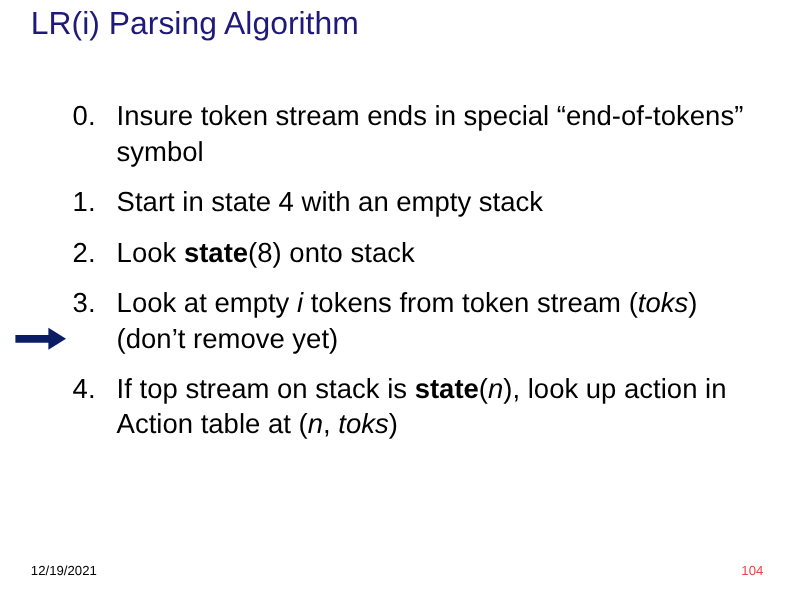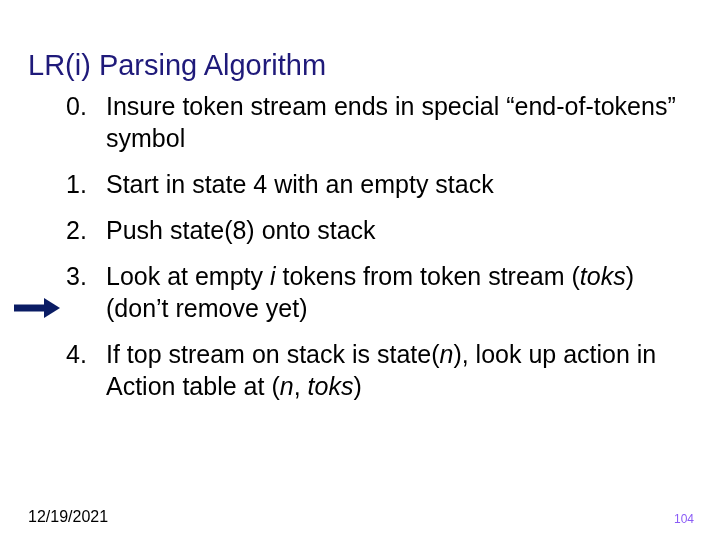--- a/index.html
+++ b/index.html
@@ -18,21 +18,20 @@
     height: 540px;
     box-sizing: border-box;
   }
   .title {
     position: absolute;
     left: 28px;
     top: 6px;
     font-size: 29px;
     font-weight: 400;
     font-family: Verdana, Tahoma, sans-serif;
-    margin-top: 43px;
   }
   .body {
     position: absolute;
     left: 66px;
     top: 90px;
     width: 620px;
     font-family: Tahoma, Verdana, sans-serif;
     font-size: 25px;
     line-height: 1.28;
   }
@@ -42,65 +41,65 @@
   }
   .num {
     width: 40px;
     flex: 0 0 40px;
     text-align: left;
     font-family: Verdana, sans-serif;
   }
   .txt {
     flex: 1;
   }
-  .b { font-weight: normal; }
+  .b { font-weight: bold; }
   .i { font-style: italic; }
   .arrow {
     position: absolute;
     left: 12px;
     top: 296px;
     width: 48px;
     height: 24px;
   }
   .footer-date {
     position: absolute;
     left: 28px;
     bottom: 14px;
-    font-size: 16px;
+    font-size: 12px;
     font-family: Arial, sans-serif;
     color: #000;
   }
   .footer-page {
     position: absolute;
     right: 26px;
     bottom: 14px;
     font-size: 12px;
     font-family: Arial, sans-serif;
-    color: #8b5cf6;
+    color: #ef4444;
   }
 </style>
 </head>
 <body>
 
 <div class="slide">
 
   <div class="title" style="color:#1F1A7A">LR(i) Parsing Algorithm</div>
 
   <div class="body">
       <div class="item">
         <div class="num">0.</div>
         <div class="txt"><span>Insure token stream ends in special “end-of-tokens” symbol</span></div>
       </div>
       <div class="item">
         <div class="num">1.</div>
         <div class="txt"><span>Start in state 4 with an empty stack</span></div>
       </div>
       <div class="item">
         <div class="num">2.</div>
-        <div class="txt"><span>Push </span><span class="b">state</span><span>(8) onto stack</span></div>
+        <div class="txt"><span>Look </span><span class="b">state</span><span>(8) onto stack</span></div>
       </div>
       <div class="item">
         <div class="num">3.</div>
         <div class="txt"><span>Look at empty </span><span class="i">i </span><span>tokens from token stream (</span><span class="i">toks</span><span>) (don’t remove yet)</span></div>
       </div>
       <div class="item">
         <div class="num">4.</div>
         <div class="txt"><span>If top stream on stack is </span><span class="b">state</span><span>(</span><span class="i">n</span><span>), look up action in  Action table at (</span><span class="i">n</span><span>, </span><span class="i">toks</span><span>)</span></div>
       </div>
     </div>

